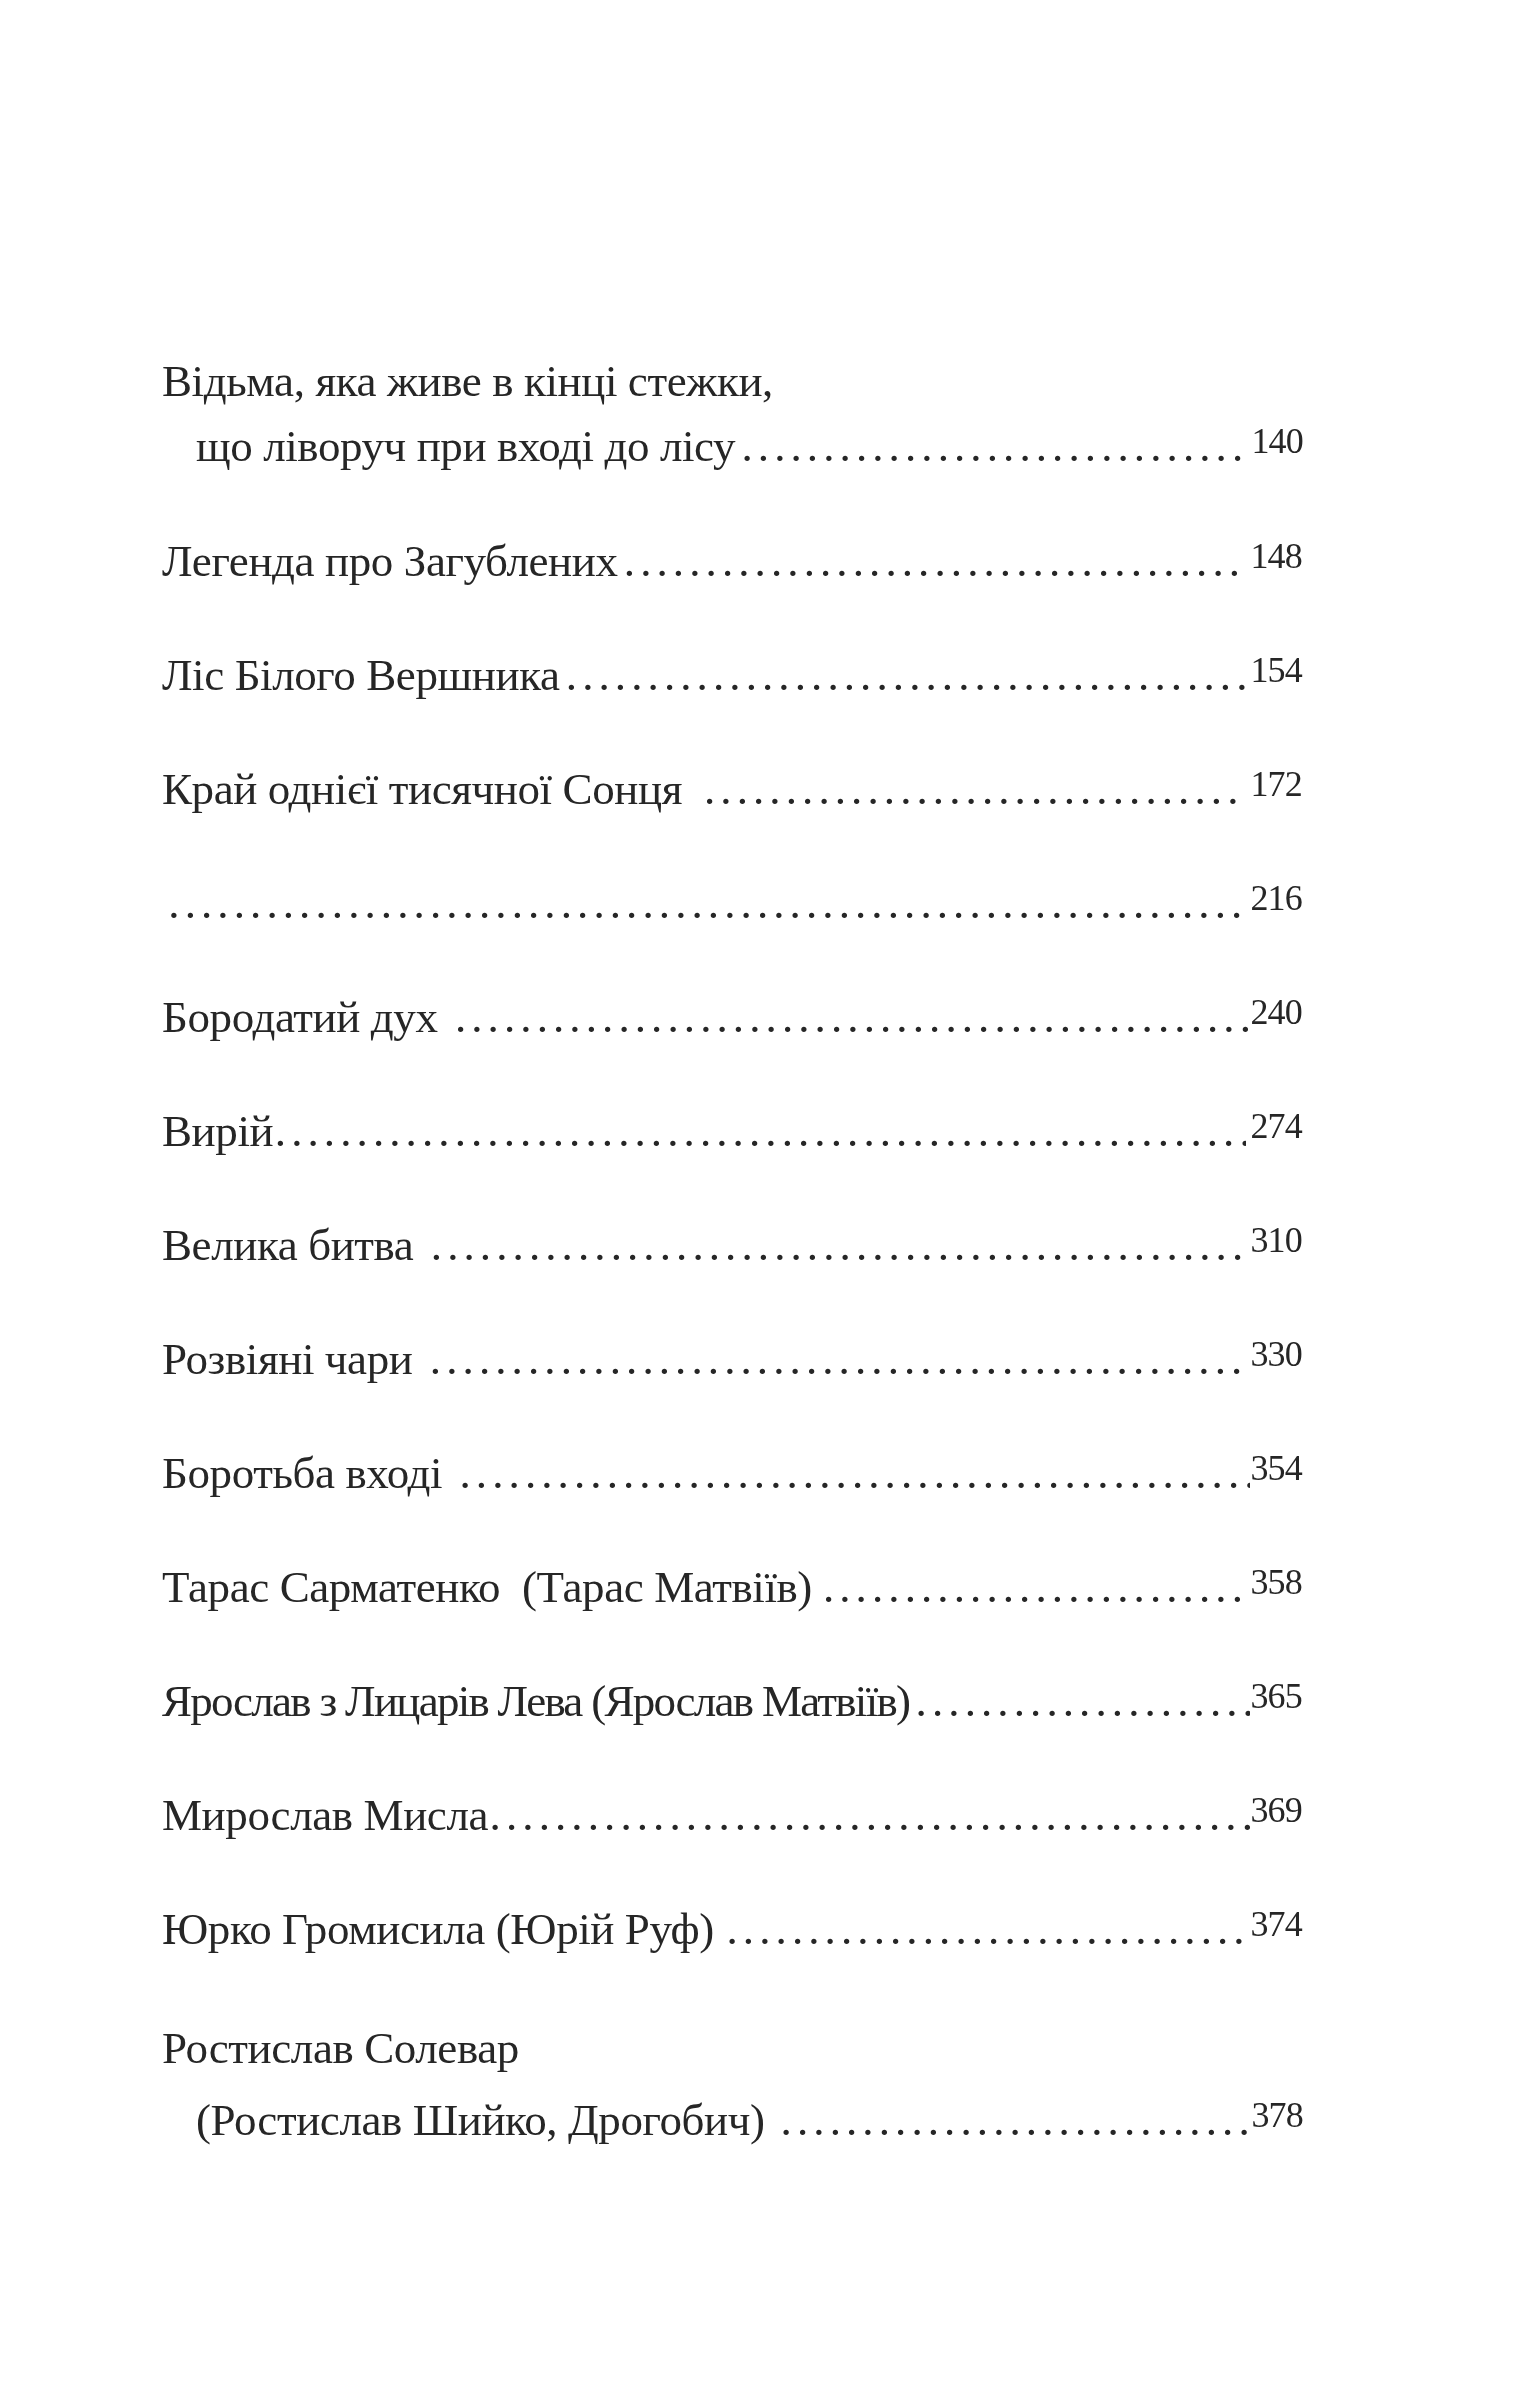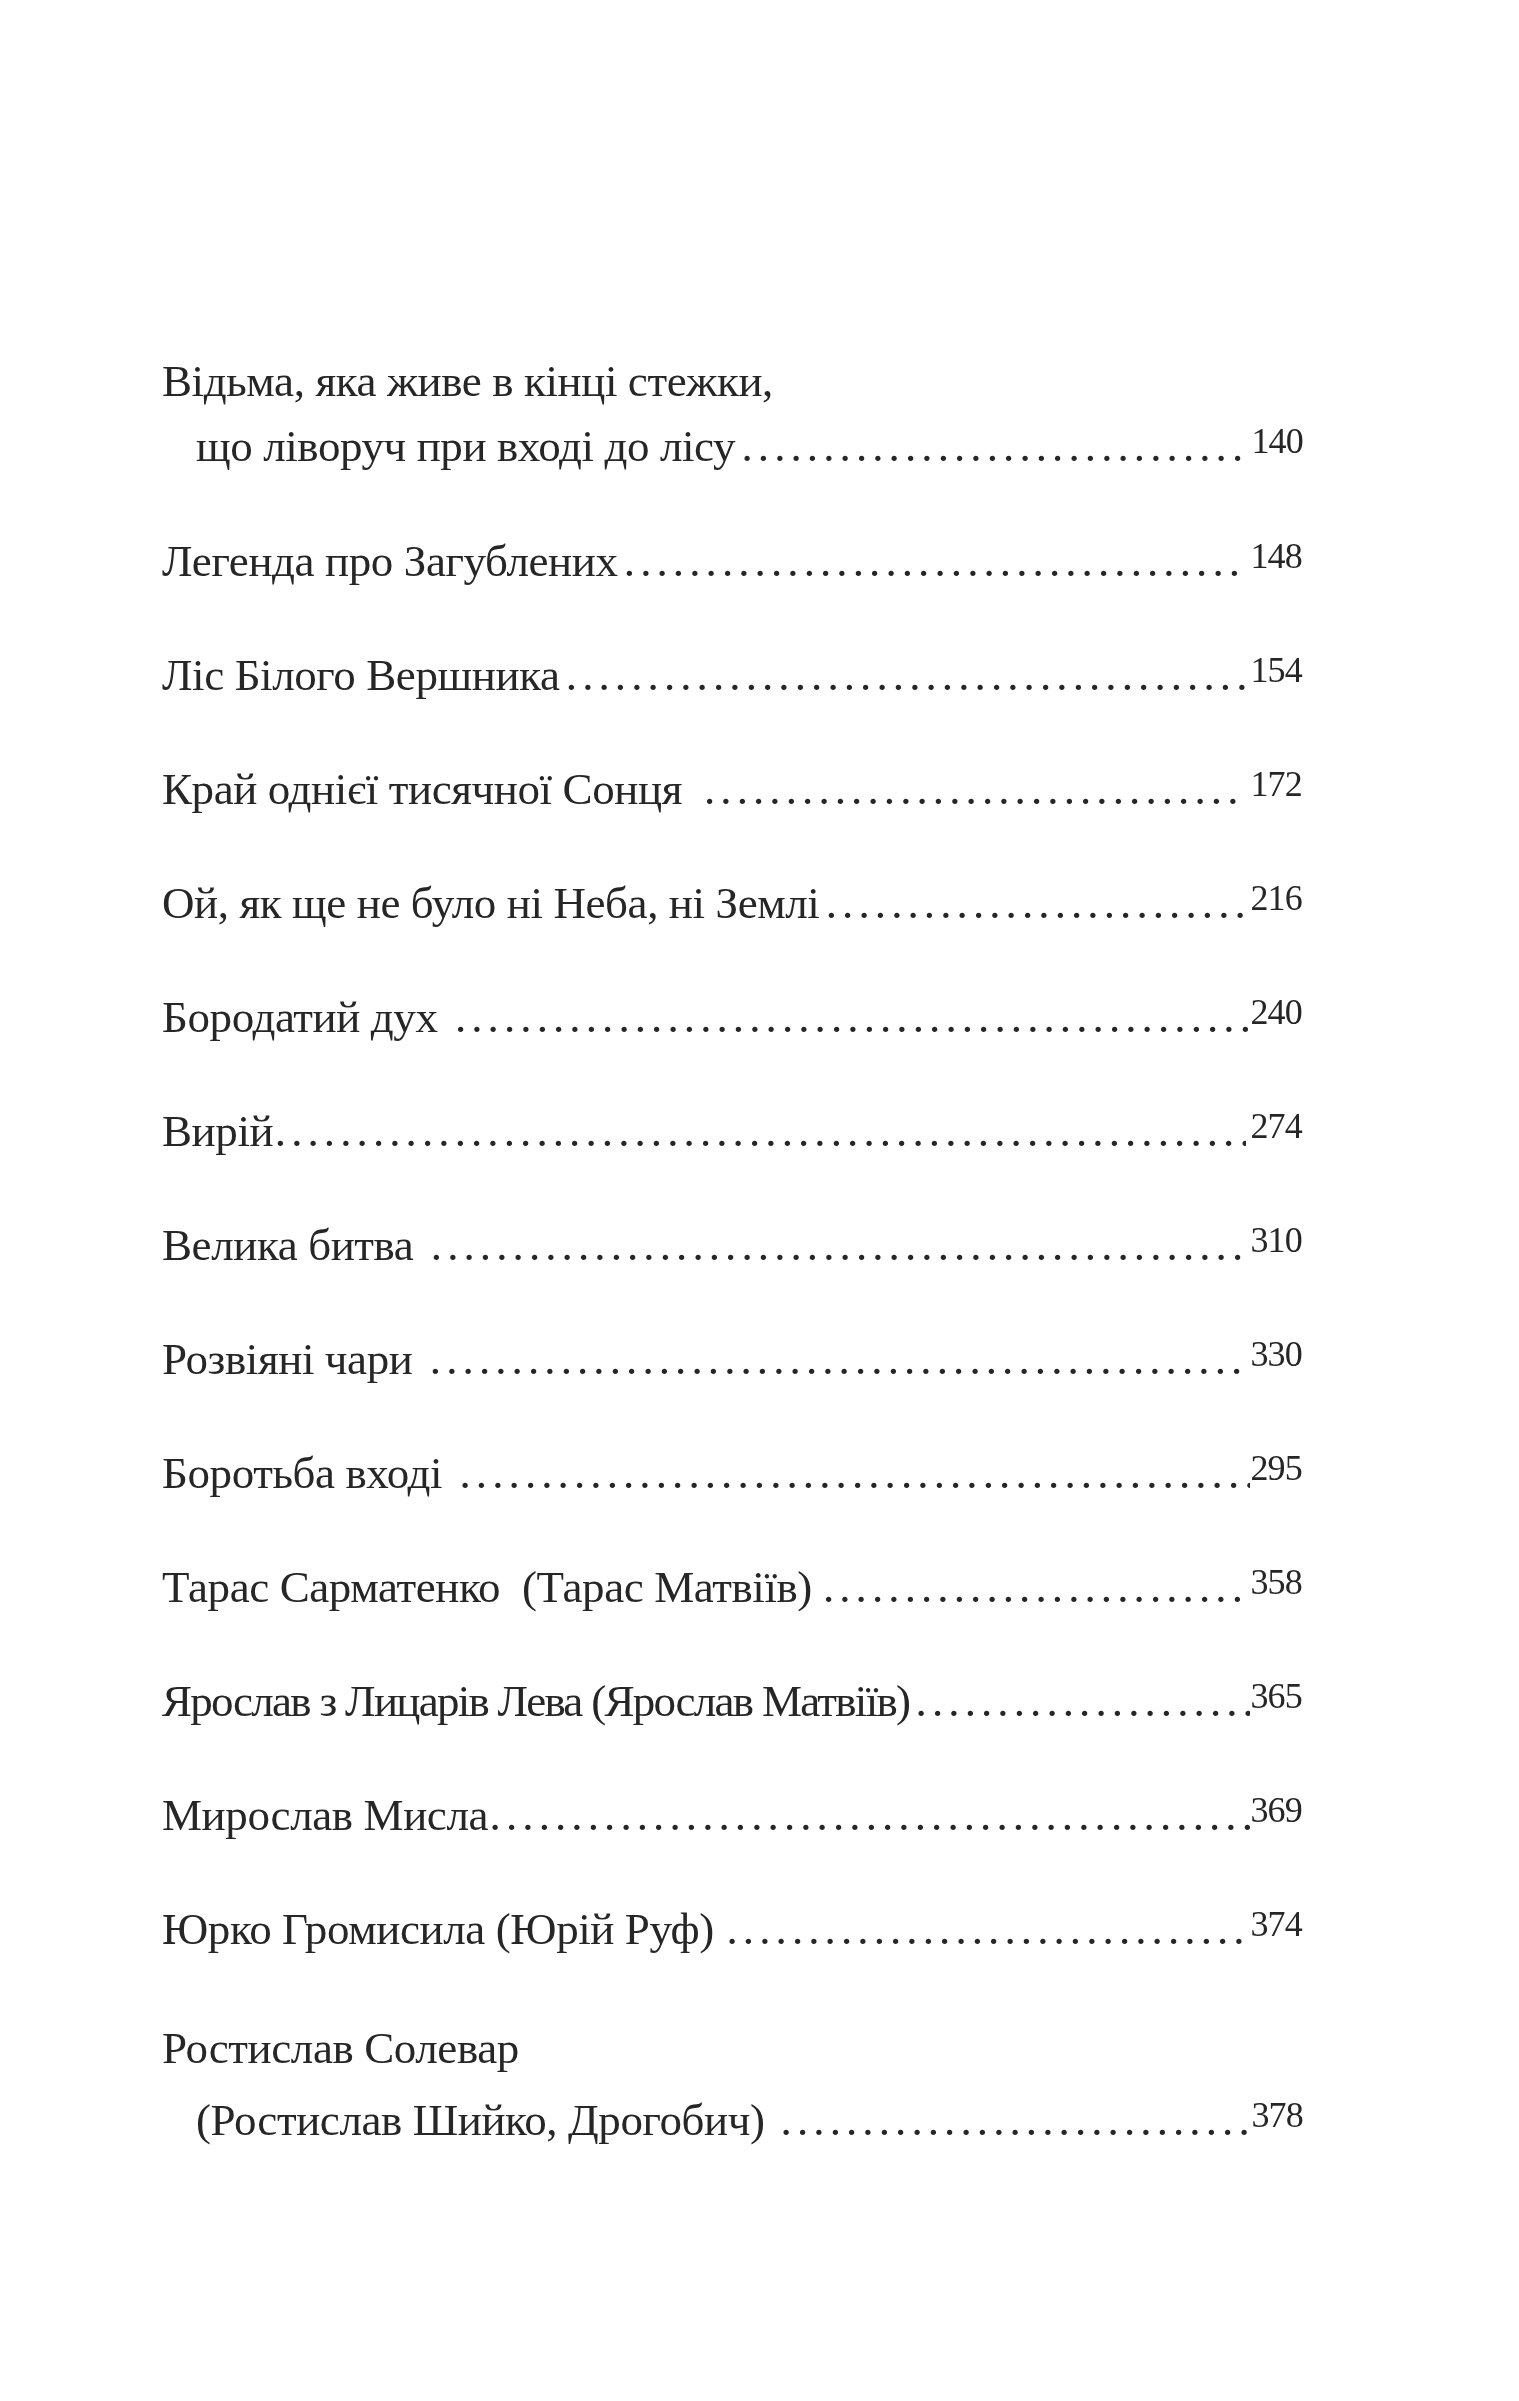--- a/index.html
+++ b/index.html
@@ -40,21 +40,20 @@
     <span class="page-num">154</span>
   </div>
 
   <div class="row" style="top:763px">
     <span class="title">Край однієї тисячної Сонця</span>
     <span class="leader" style="margin-left:22px"></span>
     <span class="page-num">172</span>
   </div>
 
   <div class="row" style="top:877px">
-    <span class="title">Ой, як ще не було ні Неба, ні Землі</span>
     <span class="leader"></span>
     <span class="page-num">216</span>
   </div>
 
   <div class="row" style="top:991px">
     <span class="title">Бородатий дух</span>
     <span class="leader" style="margin-left:17.4px;margin-right:0"></span>
     <span class="page-num">240</span>
   </div>
 
@@ -72,21 +71,21 @@
 
   <div class="row" style="top:1333px">
     <span class="title">Розвіяні чари</span>
     <span class="leader" style="margin-left:17.4px;margin-right:0"></span>
     <span class="page-num">330</span>
   </div>
 
   <div class="row" style="top:1447px">
     <span class="title">Боротьба вході</span>
     <span class="leader" style="margin-left:17.4px;margin-right:0"></span>
-    <span class="page-num">295</span>
+    <span class="page-num">354</span>
   </div>
 
   <div class="row" style="top:1561px">
     <span class="title" style="white-space:pre">Тарас Сарматенко  (Тарас Матвіїв)</span>
     <span class="leader" style="margin-left:11px;margin-right:0"></span>
     <span class="page-num">358</span>
   </div>
 
   <div class="row" style="top:1675px">
     <span class="title" style="letter-spacing:-1.7px">Ярослав з Лицарів Лева (Ярослав Матвіїв)</span>

